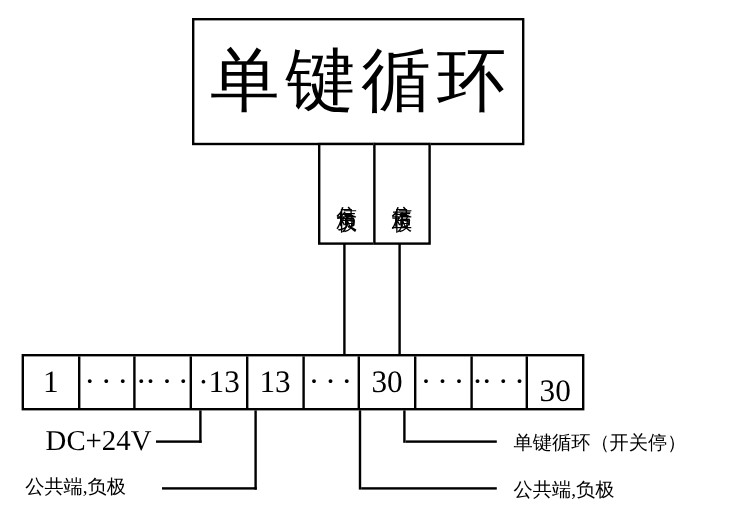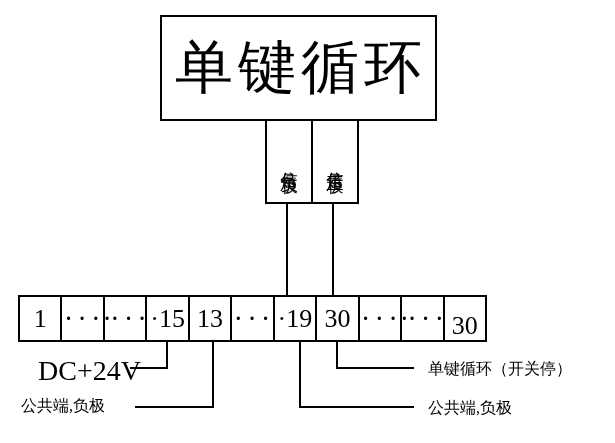--- a/index.html
+++ b/index.html
@@ -61,21 +61,21 @@
     white-space: nowrap;
     overflow: hidden;
   }
   .cell:last-child { border-right: none; margin-top: 14px; }
   .cell.dots { font-size: 20px; letter-spacing: 1px; font-weight: bold; }
   .lbl {
     position: absolute;
     white-space: nowrap;
     font-size: 16px;
   }
-  .lbl-dc { font-size: 28px; }
+  .lbl-dc { font-size: 24px; }
 </style>
 </head>
 <body>
 
 <div class="canvas">
 
   <div class="box title-box">
     <span class="inner">单键循环</span>
   </div>
 
@@ -86,24 +86,23 @@
     <span class="vtext">信号正极</span>
   </div>
 
   <div class="line" style="left:286px; top:203px; width:2px; height:92px;"></div>
   <div class="line" style="left:332px; top:203px; width:2px; height:92px;"></div>
 
   <div class="strip">
     <div class="cell">1</div>
     <div class="cell dots">· · ·</div>
     <div class="cell dots">·· · ·</div>
-    <div class="cell">·15</div>
+    <div class="cell">·13</div>
     <div class="cell">13</div>
     <div class="cell dots">· · ·</div>
-    <div class="cell">·19</div>
     <div class="cell">30</div>
     <div class="cell dots">· · ·</div>
     <div class="cell dots">·· · ·</div>
     <div class="cell">30</div>
   </div>
 
   <div class="line" style="left:166px; top:342px; width:2px; height:27px;"></div>
   <div class="line" style="left:130px; top:367px; width:38px; height:2px;"></div>
 
   <div class="line" style="left:212px; top:342px; width:2px; height:66px;"></div>

